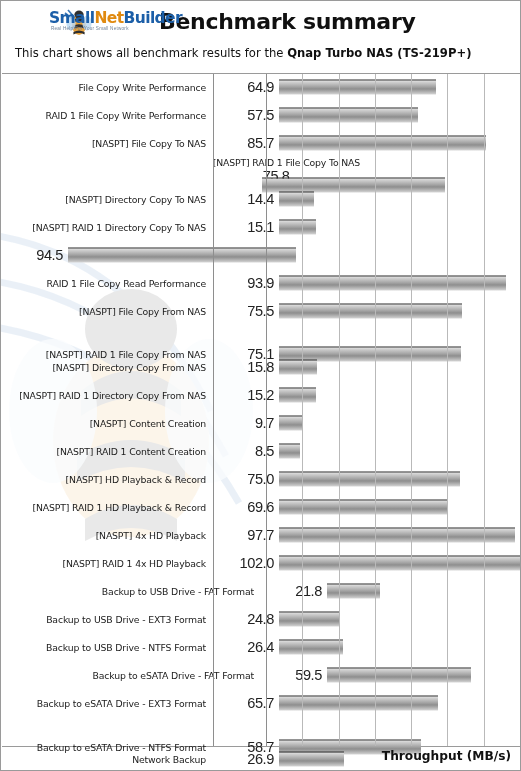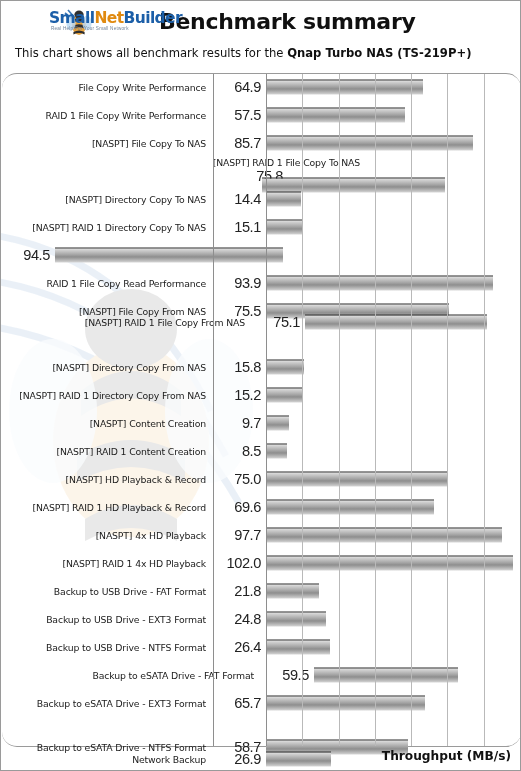--- a/index.html
+++ b/index.html
@@ -91,21 +91,20 @@
   .subtitle b { font-weight: bold; }
 
   
   .chart {
     position: absolute;
     left: 1px; top: 72px;
     width: 519px; height: 674px;
     border-top: 1px solid #9a9a9a;
     border-bottom: 1px solid #9a9a9a;
     z-index: 2;
-    border-radius: 15px;
   }
   .rows {
     position: absolute;
     left: 0; top: 0; right: 0; bottom: 0;
   }
   .row {
     position: absolute;
     left: 0; right: 0;
     height: 28.0px;
     display: flex;
@@ -116,21 +115,21 @@
     flex: none;
     text-align: right;
     padding-right: 7px;
     font-size: 9.3px;
     color: #1b1b1b;
     white-space: nowrap;
     font-family: "DejaVu Sans", sans-serif;
     letter-spacing: -0.15px;
   }
   .val {
-    width: 53px;
+    width: 66px;
     flex: none;
     text-align: right;
     padding-right: 5px;
     font-size: 14.6px;
     color: #222;
     white-space: nowrap;
     font-family: "Liberation Sans", sans-serif;
     letter-spacing: -0.4px;
   }
   .barcell {
@@ -280,21 +279,21 @@
             <div class="bar" style="width: 227.001px;"></div>
           </div>
         </div>
         <div class="row" style="top: 223px;">
           <div class="lbl">[NASPT] File Copy From NAS</div>
           <div class="val">75.5</div>
           <div class="barcell">
             <div class="bar" style="width: 182.519px;"></div>
           </div>
         </div>
-        <div class="row" style="top: 234px; padding-left: 39px;">
+        <div class="row" style="top: 266px;">
           <div class="lbl">[NASPT] RAID 1 File Copy From NAS</div>
           <div class="val">75.1</div>
           <div class="barcell">
             <div class="bar" style="width: 181.552px;"></div>
           </div>
         </div>
         <div class="row" style="top: 279px;">
           <div class="lbl">[NASPT] Directory Copy From NAS</div>
           <div class="val">15.8</div>
           <div class="barcell">
@@ -343,21 +342,21 @@
             <div class="bar" style="width: 236.187px;"></div>
           </div>
         </div>
         <div class="row" style="top: 475px;">
           <div class="lbl">[NASPT] RAID 1 4x HD Playback</div>
           <div class="val">102.0</div>
           <div class="barcell">
             <div class="bar" style="width: 246.583px;"></div>
           </div>
         </div>
-        <div class="row" style="top: 503px;">
+        <div class="row" style="top: 503px; padding-left: 48px;">
           <div class="lbl">Backup to USB Drive - FAT Format</div>
           <div class="val">21.8</div>
           <div class="barcell">
             <div class="bar" style="width: 52.701px;"></div>
           </div>
         </div>
         <div class="row" style="top: 531px;">
           <div class="lbl">Backup to USB Drive - EXT3 Format</div>
           <div class="val">24.8</div>
           <div class="barcell">

